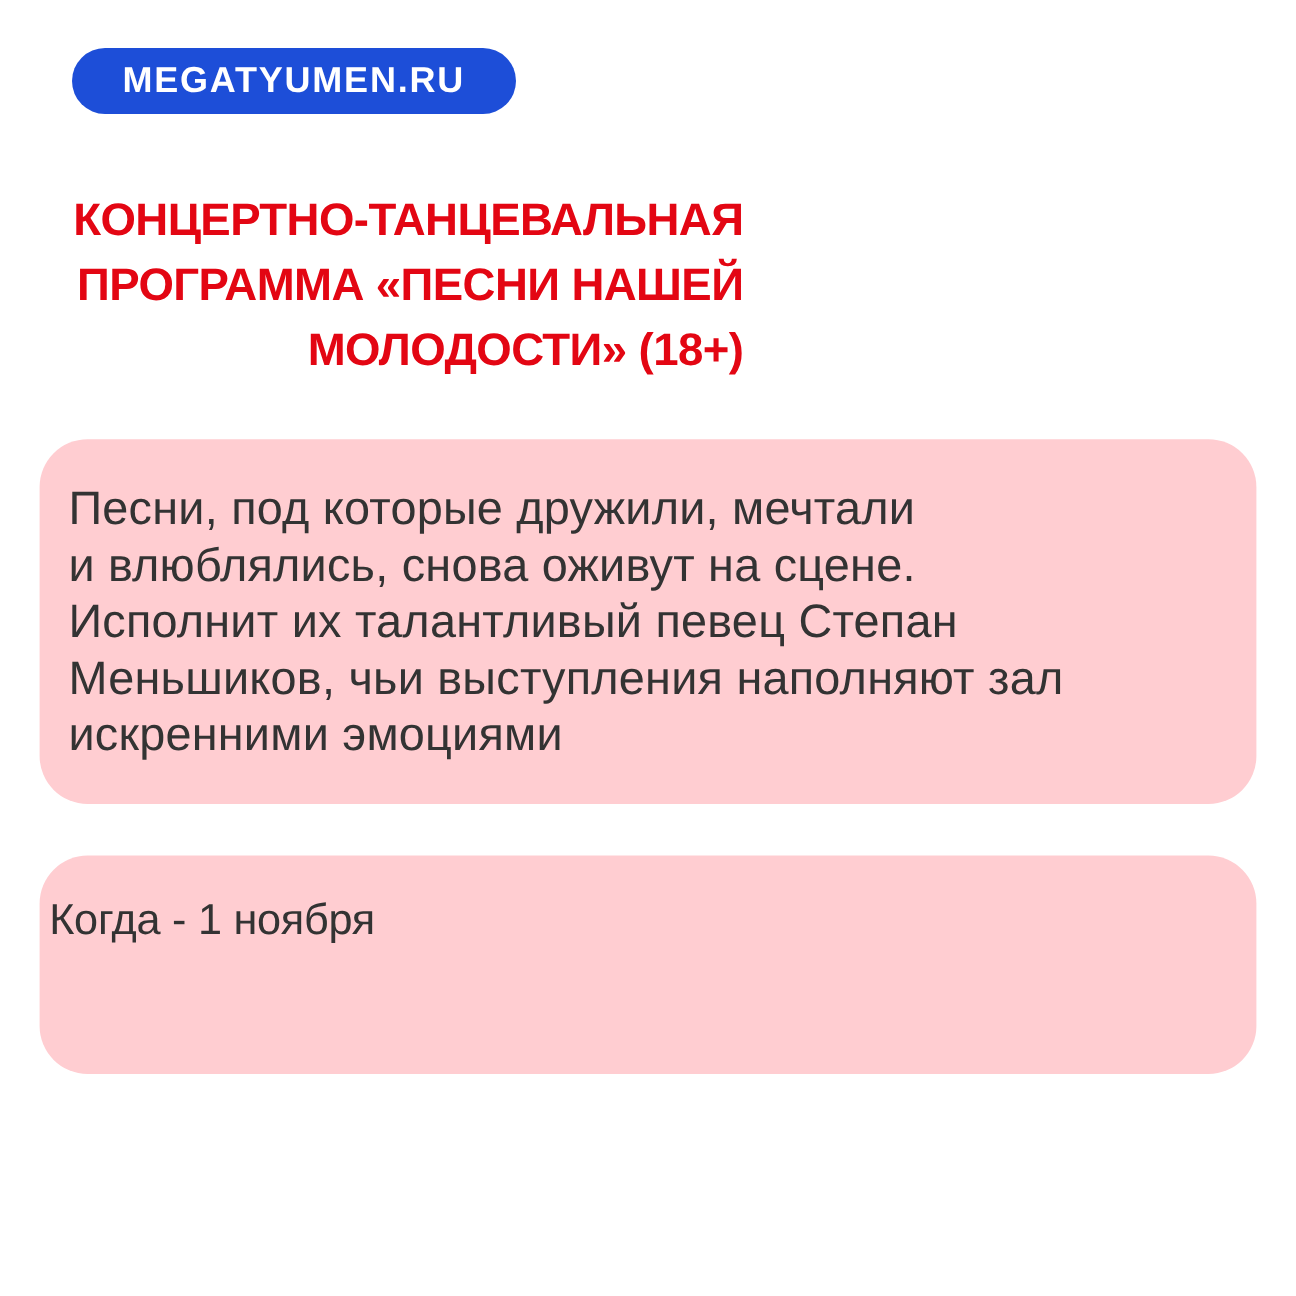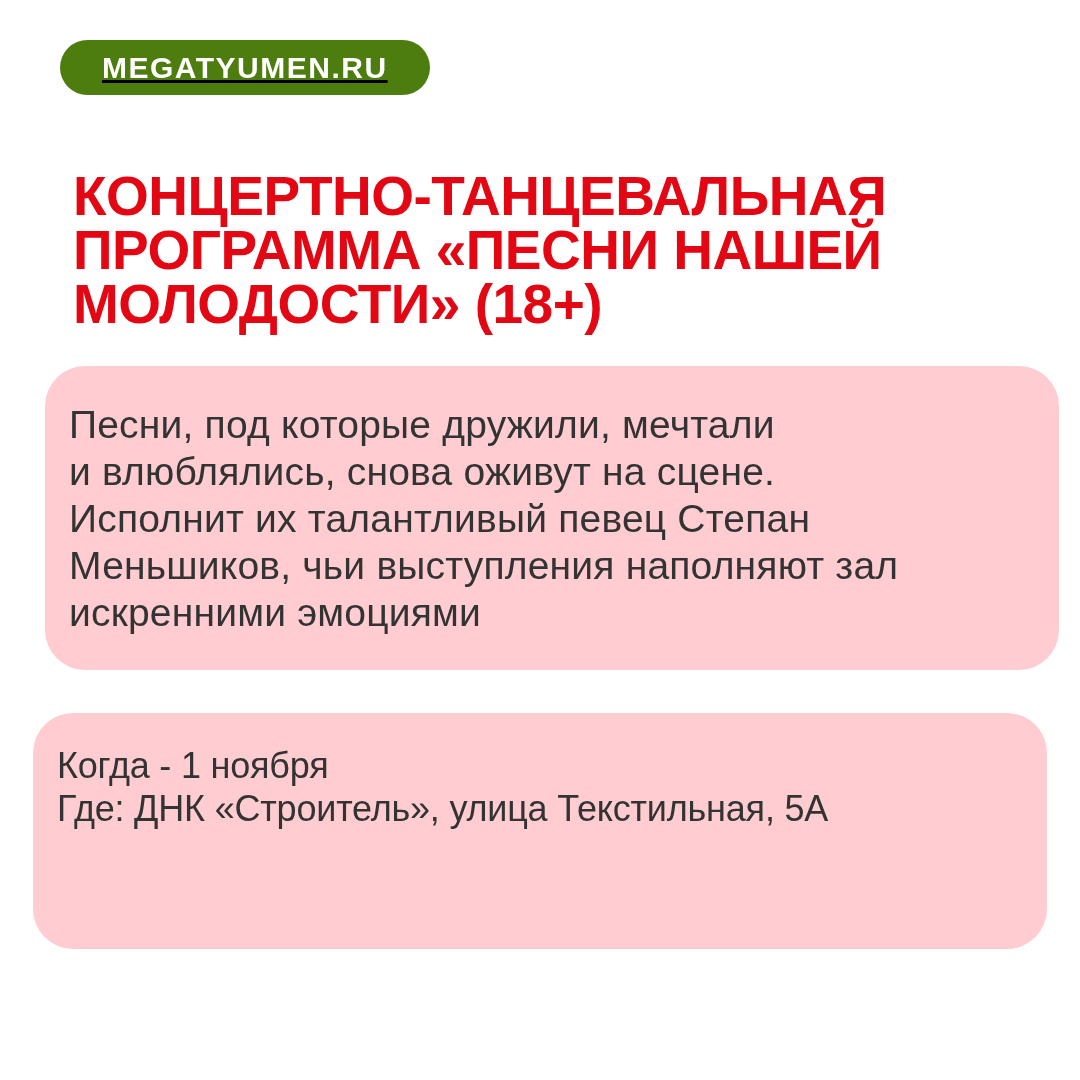--- a/index.html
+++ b/index.html
@@ -13,75 +13,74 @@
     height: 1080px;
     background: #ffffff;
     overflow: hidden;
     font-family: "Liberation Sans", "DejaVu Sans", sans-serif;
   }
   .badge {
     position: absolute;
     left: 60px;
     top: 40px;
     height: 55px;
-    background: #4d7c0f;
+    background: #1d4ed8;
     border-radius: 28px;
     display: inline-flex;
     align-items: center;
     justify-content: center;
     padding: 0 42px;
     box-sizing: border-box;
-    text-decoration: underline;
   }
   .badge-label {
     color: #ffffff;
     font-weight: 700;
     font-size: 30px;
     letter-spacing: 1.5px;
     white-space: nowrap;
   }
   .title {
     position: absolute;
     left: 57px;
     top: 153px;
-    margin: 16px;
+    margin: 4px;
     color: #e30613;
-    font-size: 55px;
+    font-size: 38px;
     line-height: 54px;
     font-weight: 800;
     letter-spacing: -0.5px;
     white-space: pre-line;
+    text-align: right;
   }
   .card {
     position: absolute;
     left: 33px;
     width: 1014px;
     background: #ffcdd1;
     border-radius: 40px;
     box-sizing: border-box;
     color: #333333;
   }
   .card-description {
     top: 366px;
     height: 304px;
     padding: 35px 30px 0 24px;
-    margin-left: 12px;
   }
   .card-description p {
     margin: 0;
     font-size: 39px;
     line-height: 47px;
     font-weight: 400;
     letter-spacing: 0.2px;
     white-space: pre-line;
   }
   .card-details {
     top: 713px;
-    height: 236px;
-    padding: 31px 30px 0 24px;
+    height: 182px;
+    padding: 31px 30px 0 8px;
   }
   .card-details p {
     margin: 0;
     font-size: 36px;
     line-height: 43px;
     font-weight: 400;
     letter-spacing: -0.2px;
     white-space: nowrap;
   }
 </style>
@@ -101,16 +100,15 @@
   <div class="card card-description">
     <p>Песни, под которые дружили, мечтали
 и влюблялись, снова оживут на сцене.
 Исполнит их талантливый певец Степан
 Меньшиков, чьи выступления наполняют зал
 искренними эмоциями</p>
   </div>
 
   <div class="card card-details">
     <p>Когда - 1 ноября</p>
-    <p>Где: ДНК «Строитель», улица Текстильная, 5А</p>
   </div>
 
 </div>
 
 </body></html>

